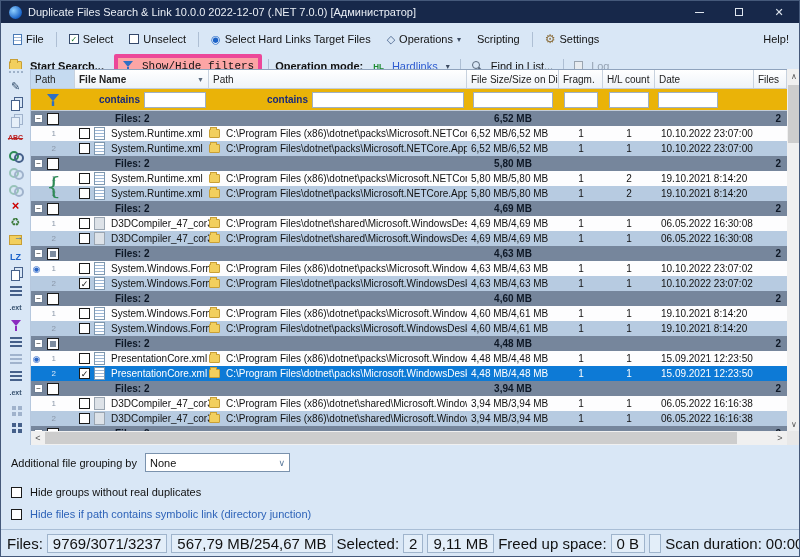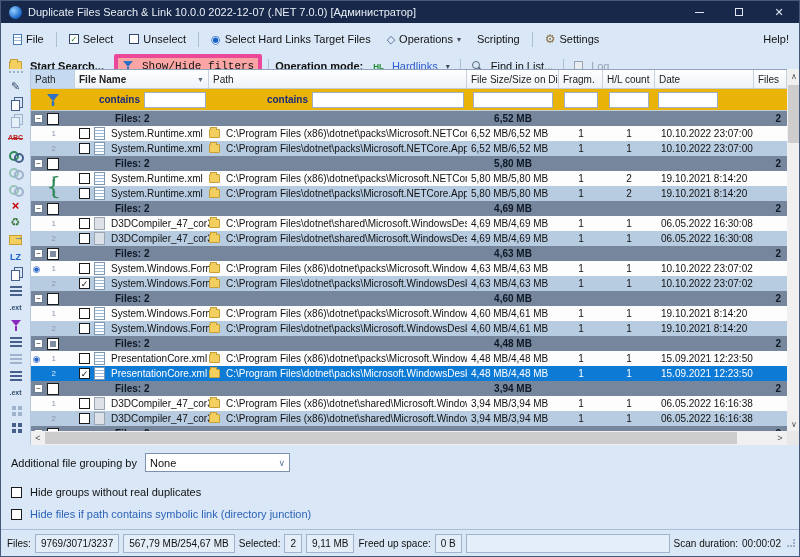--- a/index.html
+++ b/index.html
@@ -138,21 +138,21 @@
   .lower { position:absolute; top:444px; left:0; width:692px; height:86px; background:#d9e7f6; padding:8px 10px 0; }
   .grouprow { display:flex; align-items:center; gap:8px; }
   .combo { width:145px; height:19px; background:#fff; border:1px solid #7a92ad; display:flex; align-items:center; padding:0 4px; }
   .combo .cval { flex:1; }
   .combo .chev { color:#5a7a9c; font-size:9px; }
   .optrow { display:flex; align-items:center; gap:8px; margin-top:14px; }
   .optrow.second { margin-top:10px; }
   .opt-blue { color:#2e63b8; }
 
   
-  .statusbar { position:absolute; bottom:0; left:0; width:800px; height:27px; background:#d9e7f6; border-top:1px solid #a9bed6; display:flex; align-items:center; padding:0 6px; gap:4px; font-size:10px; }
+  .statusbar { position:absolute; bottom:0; left:0; width:800px; height:27px; background:#d9e7f6; border-top:1px solid #a9bed6; display:flex; align-items:center; padding:0 6px; gap:4px; font-size:15px; }
   .sbox { border:1px solid #9fb4cc; background:#e3eef9; height:19px; display:flex; align-items:center; padding:0 5px; white-space:nowrap; }
   .swide { flex:1; }
   .slabel { white-space:nowrap; }
   .sgrip { width:8px; height:8px; border-right:2px dotted #9fb2c9; border-bottom:2px dotted #9fb2c9; margin-left:2px; }
 </style>
 </head>
 <body>
 
 <div class="window">
 

